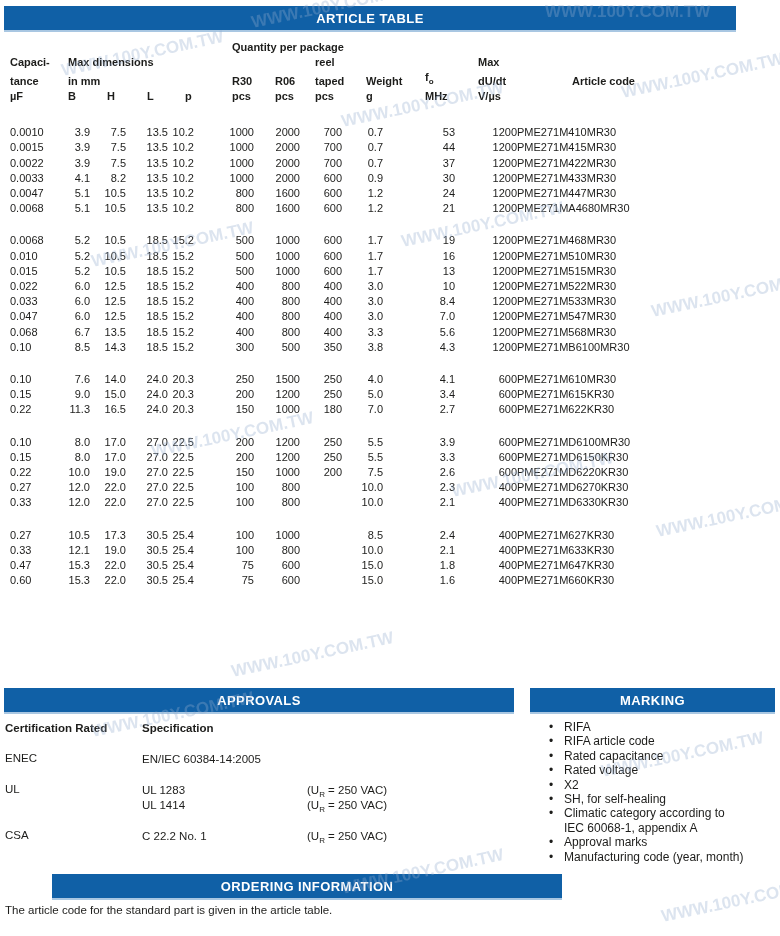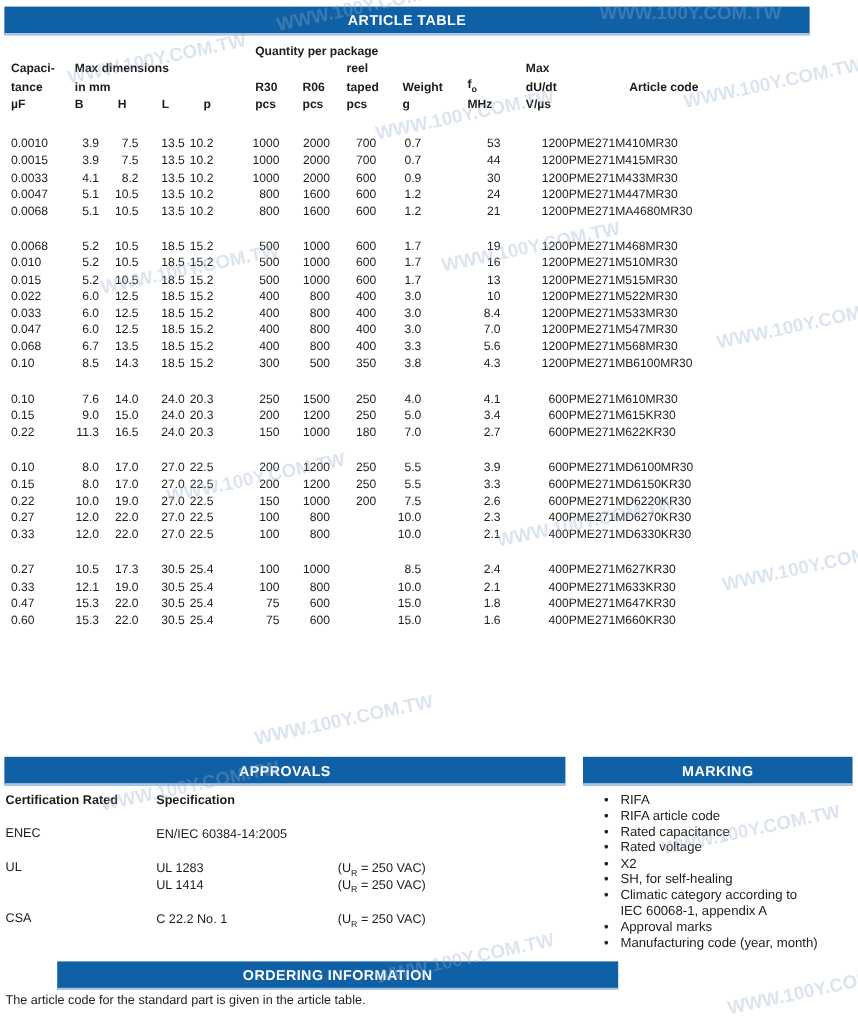--- a/index.html
+++ b/index.html
@@ -170,20 +170,34 @@
           <td class="c5">10.2</td>
           <td class="c6">1000</td>
           <td class="c7">2000</td>
           <td class="c8">700</td>
           <td class="c9">0.7</td>
           <td class="c10">44</td>
           <td class="c11">1200</td>
           <td class="c12">PME271M415MR30</td>
         </tr>
         <tr>
+          <td class="c1">0.0022</td>
+          <td class="c2">3.9</td>
+          <td class="c3">7.5</td>
+          <td class="c4">13.5</td>
+          <td class="c5">10.2</td>
+          <td class="c6">1000</td>
+          <td class="c7">2000</td>
+          <td class="c8">700</td>
+          <td class="c9">0.7</td>
+          <td class="c10">37</td>
+          <td class="c11">1200</td>
+          <td class="c12">PME271M422MR30</td>
+        </tr>
+        <tr>
           <td class="c1">0.0033</td>
           <td class="c2">4.1</td>
           <td class="c3">8.2</td>
           <td class="c4">13.5</td>
           <td class="c5">10.2</td>
           <td class="c6">1000</td>
           <td class="c7">2000</td>
           <td class="c8">600</td>
           <td class="c9">0.9</td>
           <td class="c10">30</td>

